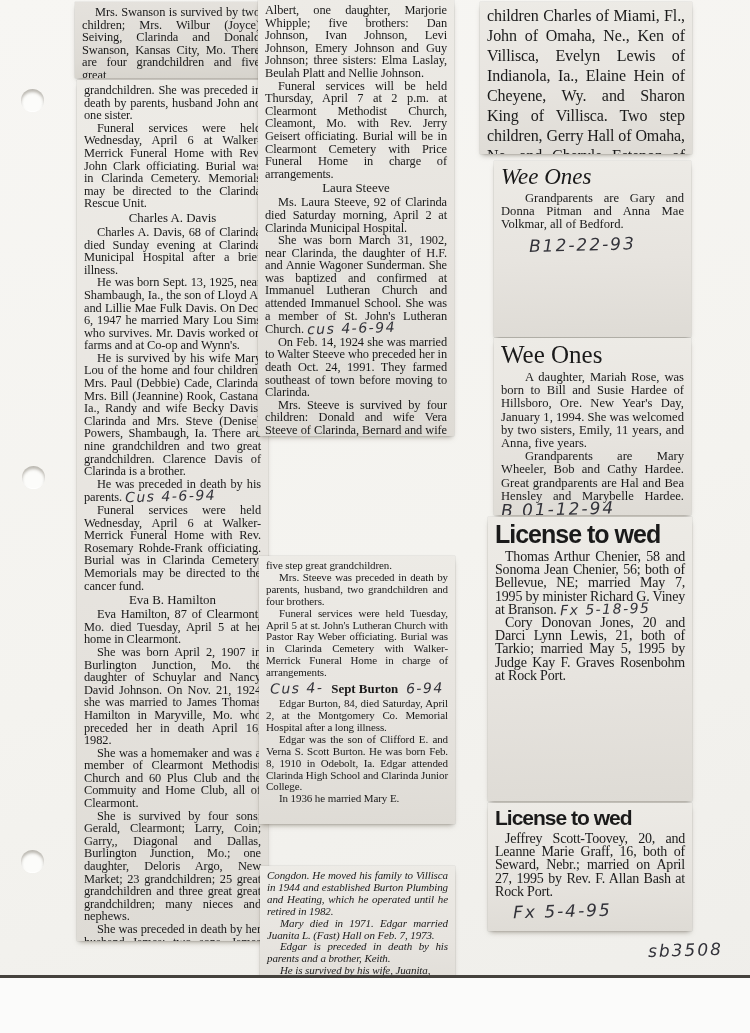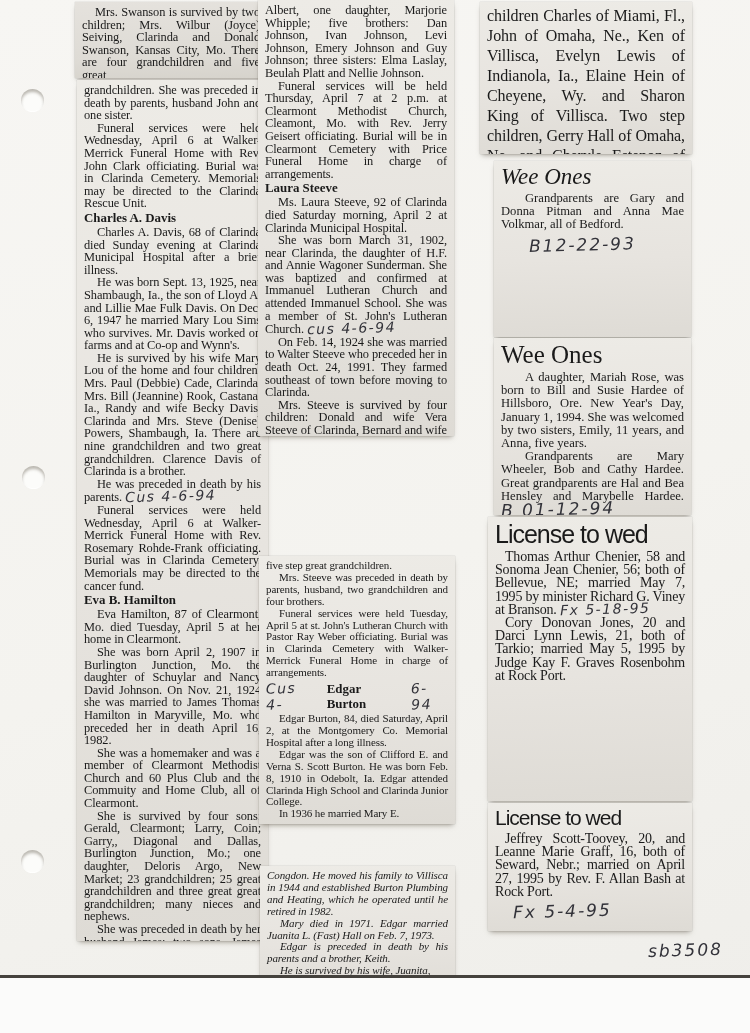--- a/index.html
+++ b/index.html
@@ -7,29 +7,29 @@
         overflow:hidden;font-family:"Liberation Serif",serif;color:#1a1a1a;}
   .clip{position:absolute;background:linear-gradient(178deg,#edebe6 0%,#e7e4df 55%,#dedbd5 100%);
         box-shadow:0 3px 5px -2px rgba(85,76,62,.55),0 0 1px rgba(0,0,0,.25);
         padding:4px 7px;box-sizing:border-box;overflow:hidden;}
   .clip.dark{background:linear-gradient(178deg,#e5e2dd 0%,#dedbd5 70%,#d6d3cc 100%);}
   
   .np{margin:0;text-align:justify;text-indent:13px;font-size:12.4px;line-height:12.6px;letter-spacing:-.1px;}
   .np.flush{text-indent:0;}
   .tight .np{font-size:11px;line-height:11.9px;}
   .t2 .np{font-size:16px;line-height:20px;}
-  .obit-head{margin:2px 0 1px;text-align:left;font-size:12.9px;font-weight:bold;line-height:13px;}
+  .obit-head{margin:2px 0 1px;text-align:center;font-size:12.9px;font-weight:normal;line-height:13px;}
   .head-row{display:flex;justify-content:center;align-items:baseline;gap:8px;margin:1px 0;}
   .obit-head-inline{font-weight:bold;font-size:12.9px;}
   
   .wee-head-italic{font-style:italic;font-weight:normal;font-size:23px;line-height:24px;margin:0 0 3px;}
   .wee-head-roman{font-weight:normal;font-size:25px;line-height:26px;margin:0 0 3px;}
   .wee-body{margin:0;font-size:12.6px;line-height:13.2px;text-align:justify;text-indent:24px;}
   
-  .license-head{font-family:"Liberation Sans",sans-serif;font-weight:normal;font-size:25px;line-height:26px;letter-spacing:-1px;margin:0 0 3px;}
+  .license-head{font-family:"Liberation Sans",sans-serif;font-weight:bold;font-size:25px;line-height:26px;letter-spacing:-1px;margin:0 0 3px;}
   .license-body{margin:0;font-size:14px;line-height:13.2px;text-align:justify;text-indent:10px;letter-spacing:-.2px;}
   
   .hw{display:inline-block;font-family:"DejaVu Sans",sans-serif;font-style:italic;font-size:14px;
       letter-spacing:1.5px;color:#33333a;transform:rotate(-1.5deg);text-indent:0;}
   .hw.big{font-size:17px;letter-spacing:2px;}
   .hw.block{display:block;margin:2px 0 0 28px;}
   
   .hole{position:absolute;width:23px;height:23px;border-radius:50%;background:#fcfcfa;
         box-shadow:inset 0 3px 3px rgba(110,104,92,.45),inset 0 -1px 1px rgba(255,255,255,.9);}
   
@@ -87,21 +87,21 @@
     <p class="np">On Feb. 14, 1924 she was married to Walter Steeve who preceded her in death Oct. 24, 1991. They farmed southeast of town before moving to Clarinda.</p>
     <p class="np">Mrs. Steeve is survived by four children: Donald and wife Vera Steeve of Clarinda, Bernard and wife Sondra Steeve, Colorado Springs, Co., Mrs. Russell (Ruth) Thompson, Columbia, Mo. and Mrs. Jim (Leonora) Hubbard. There are four grandchildren, three step grandchildren, two great grandchildren and</p>
   </section>
 
   <section class="clip tight" id="c2b">
     <p class="np flush">five step great grandchildren.</p>
     <p class="np">Mrs. Steeve was preceded in death by parents, husband, two grandchildren and four brothers.</p>
     <p class="np">Funeral services were held Tuesday, April 5 at st. John's Lutheran Church with Pastor Ray Weber officiating. Burial was in Clarinda Cemetery with Walker-Merrick Funeral Home in charge of arrangements.</p>
     <div class="head-row">
       <span class="hw">Cus 4-</span>
-      <span class="obit-head-inline">Edgar Burton</span>
+      <span class="obit-head-inline">Sept Burton</span>
       <span class="hw">6-94</span>
     </div>
     <p class="np">Edgar Burton, 84, died Saturday, April 2, at the Montgomery Co. Memorial Hospital after a long illness.</p>
     <p class="np">Edgar was the son of Clifford E. and Verna S. Scott Burton. He was born Feb. 8, 1910 in Odebolt, Ia. Edgar attended Clarinda High School and Clarinda Junior College.</p>
     <p class="np">In 1936 he married Mary E.</p>
   </section>
 
   <section class="clip tight" id="c2c">
     <p class="np flush">Congdon. He moved his family to Villisca in 1944 and established Burton Plumbing and Heating, which he operated until he retired in 1982.</p>
     <p class="np">Mary died in 1971. Edgar married Juanita L. (Fast) Hall on Feb. 7, 1973.</p>

